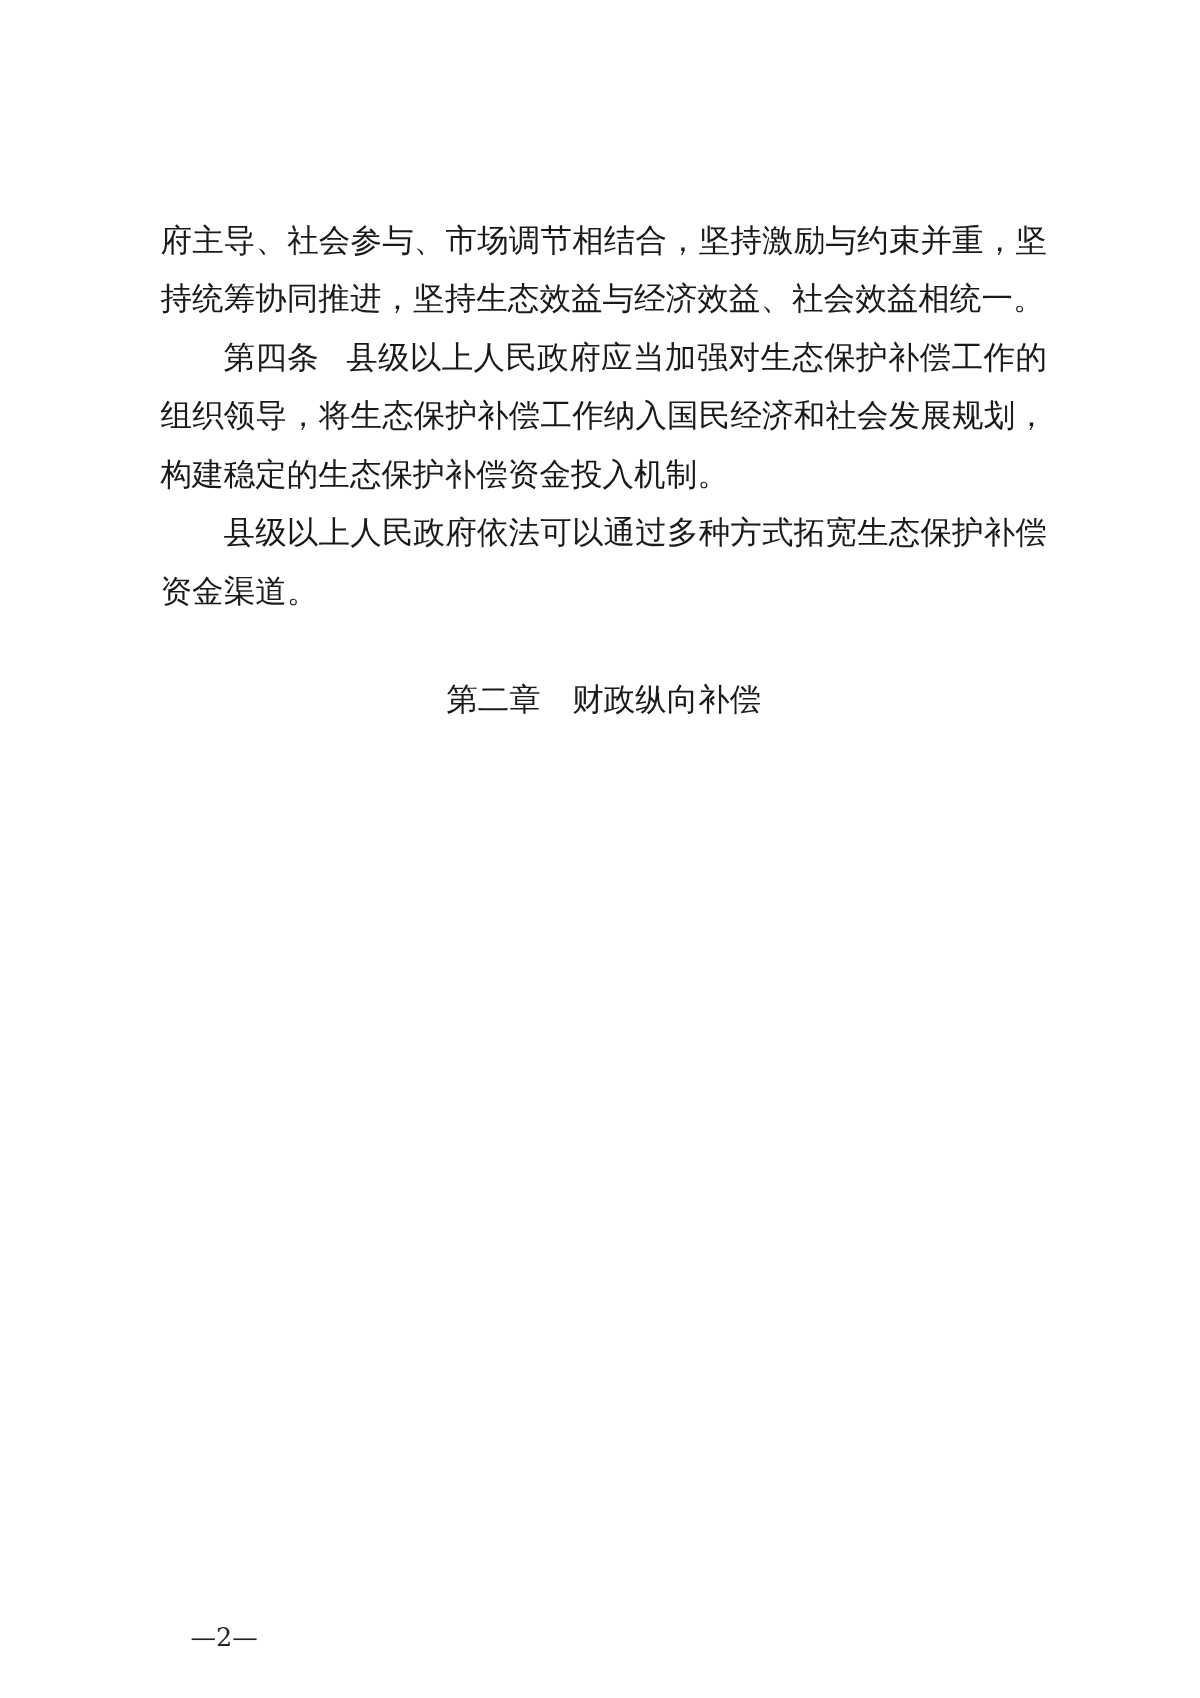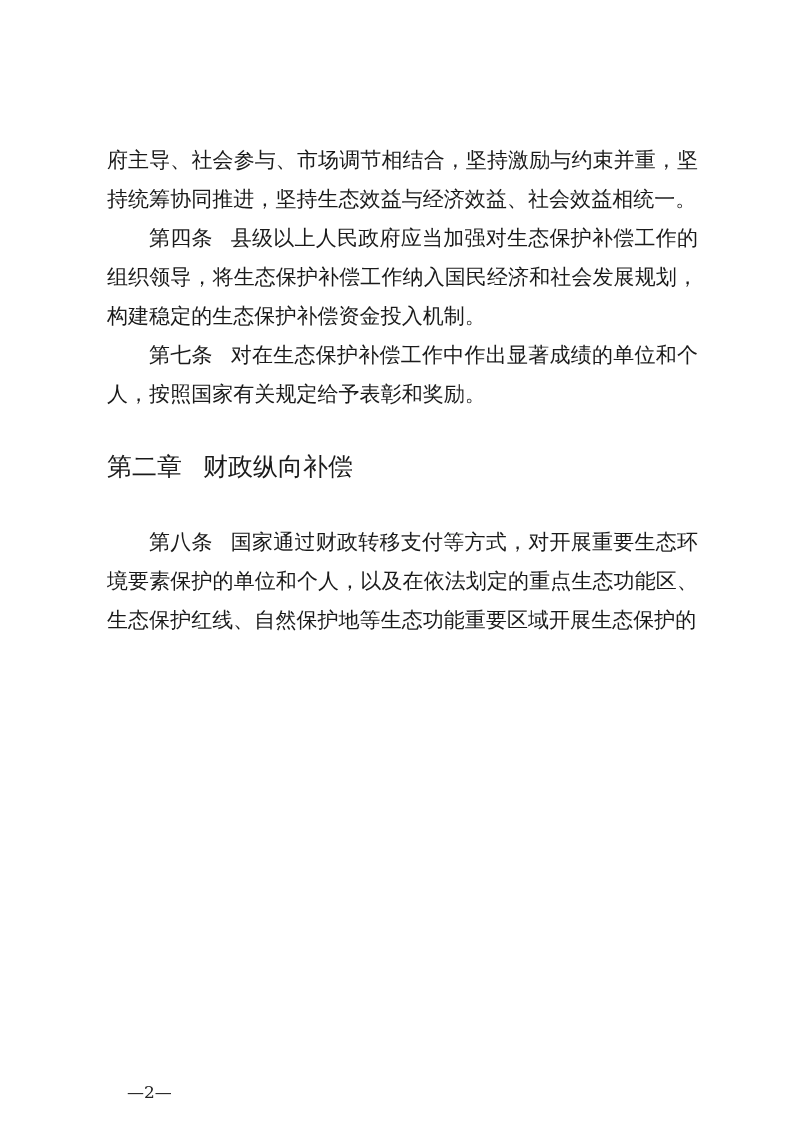--- a/index.html
+++ b/index.html
@@ -31,23 +31,23 @@
       word-break: break-all;
     }
     .para.indent {
       text-indent: 42px;
     }
     .art-no {
       margin-right: 18px;
     }
     .chapter-heading {
       margin: 33px 0 37px 0;
-      font-size: 25px;
+      font-size: 21px;
       line-height: 39px;
-      text-align: left;
+      text-align: center;
     }
     .chapter-heading .chap-no {
       margin-right: 21px;
     }
     .page-number {
       position: absolute;
       left: 127px;
       top: 1080px;
       font-family: "DejaVu Serif", "Liberation Serif", serif;
       font-size: 17px;
@@ -62,30 +62,27 @@
 <div class="page-body">
 
   <p class="para">
     <span>府主导、社会参与、市场调节相结合，坚持激励与约束并重，坚持统筹协同推进，坚持生态效益与经济效益、社会效益相统一。</span>
   </p>
 
   <p class="para indent">
     <span class="art-no">第四条</span><span>县级以上人民政府应当加强对生态保护补偿工作的组织领导，将生态保护补偿工作纳入国民经济和社会发展规划，构建稳定的生态保护补偿资金投入机制。</span>
   </p>
 
+  <p class="para indent">
+    <span>县级以上人民政府依法可以通过多种方式拓宽生态保护补偿资金渠道。</span>
+  </p>
 
 
 
-  <p class="para indent">
-    <span class="art-no">第七条</span><span>对在生态保护补偿工作中作出显著成绩的单位和个人，按照国家有关规定给予表彰和奖励。</span>
-  </p>
 
   <h2 class="chapter-heading" style="font-weight: normal;">
     <span class="chap-no">第二章</span><span>财政纵向补偿</span>
   </h2>
 
-  <p class="para indent">
-    <span class="art-no">第八条</span><span>国家通过财政转移支付等方式，对开展重要生态环境要素保护的单位和个人，以及在依法划定的重点生态功能区、生态保护红线、自然保护地等生态功能重要区域开展生态保护的</span>
-  </p>
 
 </div>
 
 <div class="page-number">—2—</div>
 
 </body></html>

